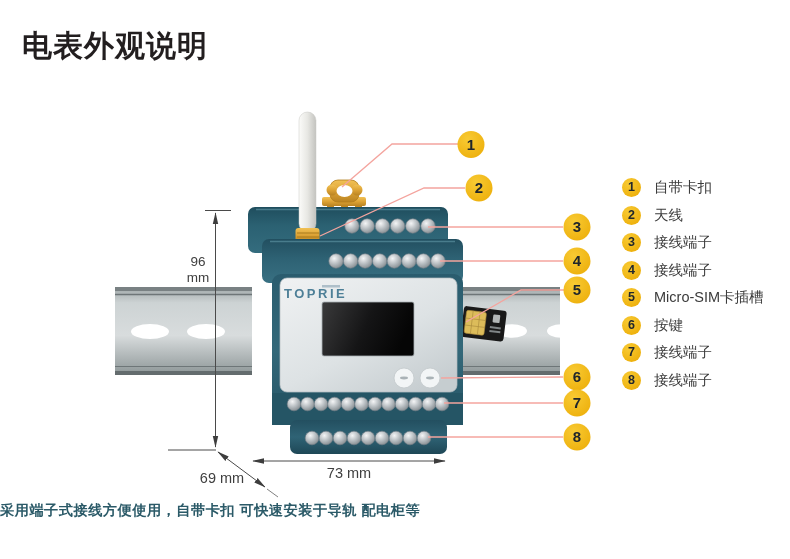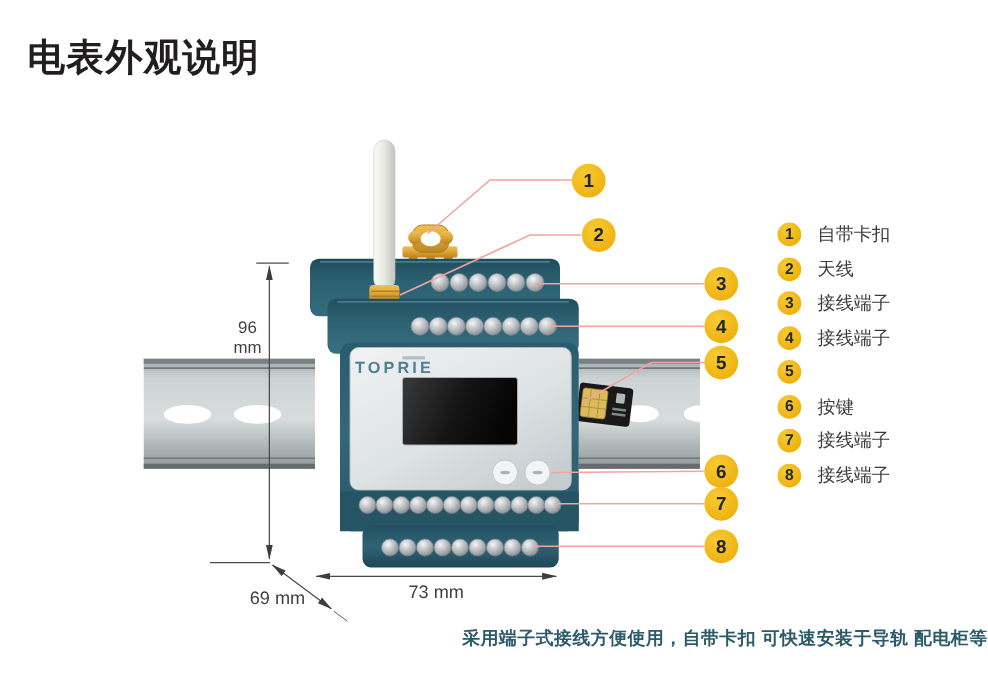--- a/index.html
+++ b/index.html
@@ -16,21 +16,21 @@
     position:absolute;left:622px;top:178px;display:flex;flex-direction:column;gap:8.5px;
   }
   .legend-row{display:flex;align-items:center;gap:13px;height:19px;}
   .legend-num{
     width:19px;height:19px;border-radius:50%;flex:0 0 19px;
     background:radial-gradient(circle at 35% 30%, #f8ca33, #eeb10d 75%);
     color:#23282c;font-weight:700;font-size:12.5px;line-height:19px;text-align:center;
   }
   .legend-label{font-size:14.5px;color:#3b3b3b;}
   .caption{
-    position:absolute;left:0;right:0;top:501px;text-align:right;
+    position:absolute;left:0;right:0;top:501px;text-align:left;
     font-size:14.2px;font-weight:700;color:#2b5a68;letter-spacing:0.5px;
   }
   text{font-family:"Liberation Sans","DejaVu Sans",sans-serif;}
 </style>
 </head>
 <body>
 
 <div class="stage">
 
   <div class="page-title">电表外观说明</div>
@@ -300,20 +300,21 @@
     <div class="legend-row">
       <span class="legend-num">3</span>
       <span class="legend-label">接线端子</span>
     </div>
     <div class="legend-row">
       <span class="legend-num">4</span>
       <span class="legend-label">接线端子</span>
     </div>
     <div class="legend-row">
       <span class="legend-num">5</span>
+      <span class="legend-label">Micro-SIM卡插槽</span>
     </div>
     <div class="legend-row">
       <span class="legend-num">6</span>
       <span class="legend-label">按键</span>
     </div>
     <div class="legend-row">
       <span class="legend-num">7</span>
       <span class="legend-label">接线端子</span>
     </div>
     <div class="legend-row">

